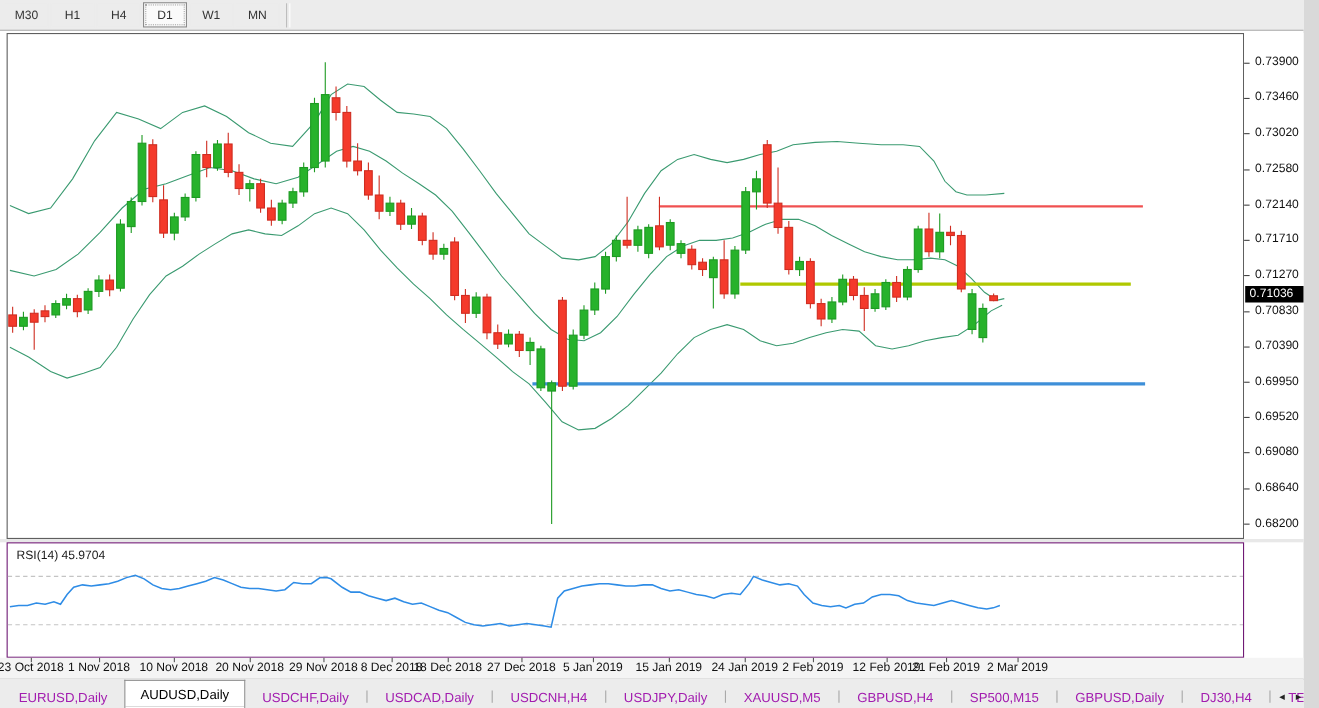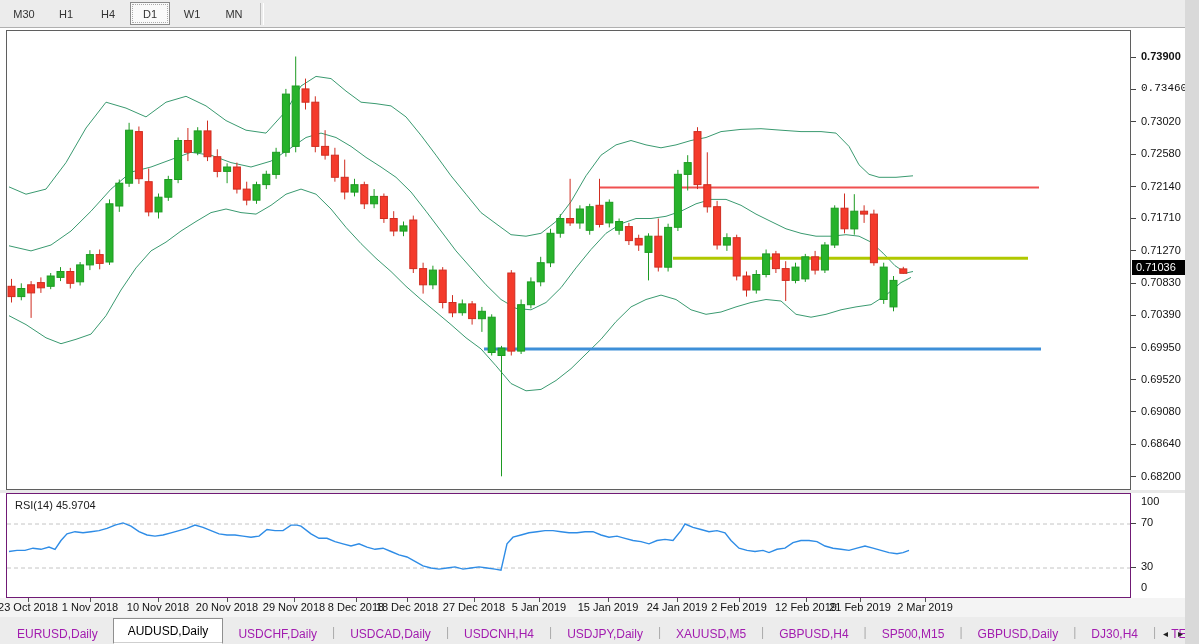--- a/index.html
+++ b/index.html
@@ -268,23 +268,23 @@
     <svg id="rsi-svg" width="1123" height="103" viewBox="0 0 1123 103">
         <line x1="0" x2="1123" y1="30.0" y2="30.0" stroke="#c4c4c4" stroke-width="1" stroke-dasharray="4,3"></line>
         <line x1="0" x2="1123" y1="74.0" y2="74.0" stroke="#c4c4c4" stroke-width="1" stroke-dasharray="4,3"></line>
         <polyline points="2,57.5 10,56.4 18,56.4 26,54.2 34,55.3 42,53.1 48,55.3 54,46.5 60,39.9 68,37.7 76,38.8 84,37.7 92,36.6 100,34.4 108,31.1 116,28.9 124,32.2 132,37.7 140,41.0 148,42.1 156,41.0 164,38.8 172,36.6 180,34.4 188,31.1 196,33.3 204,36.6 212,39.9 220,41.0 228,41.0 236,42.1 244,43.2 252,42.1 260,35.5 268,36.6 276,36.6 284,31.1 290,31.1 294,32.2 304,39.9 312,44.3 320,44.3 328,47.6 336,49.8 344,52.0 352,49.8 360,53.1 368,55.3 376,54.2 384,57.5 392,60.8 400,63.0 408,67.4 416,71.8 424,74.0 432,75.1 440,74.0 448,72.9 456,75.1 464,74.0 472,72.9 480,74.0 488,75.1 494,76.2 500,49.8 506,43.2 514,41.0 522,38.8 530,37.7 538,36.6 546,36.6 554,37.7 562,38.8 570,38.8 578,37.7 586,37.7 594,41.0 602,43.2 610,42.1 618,44.3 626,46.5 634,47.6 642,49.8 650,46.5 658,45.4 666,46.5 674,36.6 678,30.0 686,33.3 694,35.5 702,37.7 710,36.6 718,38.8 724,46.5 732,54.2 740,56.4 748,57.5 756,56.4 762,58.6 770,55.3 778,54.2 786,48.7 794,46.5 802,46.5 810,47.6 818,52.0 826,54.2 834,55.3 842,56.4 850,54.2 858,52.0 866,54.2 874,56.4 882,58.6 890,59.7 896,58.6 902,56.4" fill="none" stroke="#2e8ce6" stroke-width="1.4"></polyline>
       </svg>
     <div id="rsi-label">RSI(14) 45.9704</div>
   </div>
 
   <div id="price-axis">
       <div class="ax-tick" style="top: 27px;"></div>
-      <div class="ax-lbl" style="top: 20px; font-weight: bold;">0.73900</div>
+      <div class="ax-lbl" style="top: 20px;">0.73900</div>
       <div class="ax-tick" style="top: 59px;"></div>
-      <div class="ax-lbl" style="top: 52px; font-family: Liberation Mono, monospace;">0.73460</div>
+      <div class="ax-lbl" style="top: 52px;">0.73460</div>
       <div class="ax-tick" style="top: 91px;"></div>
       <div class="ax-lbl" style="top: 85px;">0.73020</div>
       <div class="ax-tick" style="top: 124px;"></div>
       <div class="ax-lbl" style="top: 117px;">0.72580</div>
       <div class="ax-tick" style="top: 156px;"></div>
       <div class="ax-lbl" style="top: 150px;">0.72140</div>
       <div class="ax-tick" style="top: 188px;"></div>
       <div class="ax-lbl" style="top: 181px;">0.71710</div>
       <div class="ax-tick" style="top: 220px;"></div>
       <div class="ax-lbl" style="top: 214px;">0.71270</div>
@@ -297,28 +297,20 @@
       <div class="ax-tick" style="top: 349px;"></div>
       <div class="ax-lbl" style="top: 343px;">0.69520</div>
       <div class="ax-tick" style="top: 381px;"></div>
       <div class="ax-lbl" style="top: 375px;">0.69080</div>
       <div class="ax-tick" style="top: 414px;"></div>
       <div class="ax-lbl" style="top: 407px;">0.68640</div>
       <div class="ax-tick" style="top: 446px;"></div>
       <div class="ax-lbl" style="top: 440px;">0.68200</div>
     </div>
   <div id="price-tag" style="top: 260px; background: rgb(0, 0, 0); color: rgb(255, 255, 255);">0.71036</div>
-  <div id="rsi-axis">
-      <div class="ax-lbl" style="top: 2px;">100</div>
-      <div class="ax-lbl" style="top: 23px;">70</div>
-      <div class="ax-tick" style="top: 30px;"></div>
-      <div class="ax-lbl" style="top: 67px;">30</div>
-      <div class="ax-tick" style="top: 74px;"></div>
-      <div class="ax-lbl" style="top: 88px;">0</div>
-    </div>
 
   <div id="date-axis">
       <div class="date-tick" style="left: 28px;"></div>
       <div class="date-lbl" style="left: 28px;">23 Oct 2018</div>
       <div class="date-tick" style="left: 90px;"></div>
       <div class="date-lbl" style="left: 90px;">1 Nov 2018</div>
       <div class="date-tick" style="left: 158px;"></div>
       <div class="date-lbl" style="left: 158px;">10 Nov 2018</div>
       <div class="date-tick" style="left: 227px;"></div>
       <div class="date-lbl" style="left: 227px;">20 Nov 2018</div>

